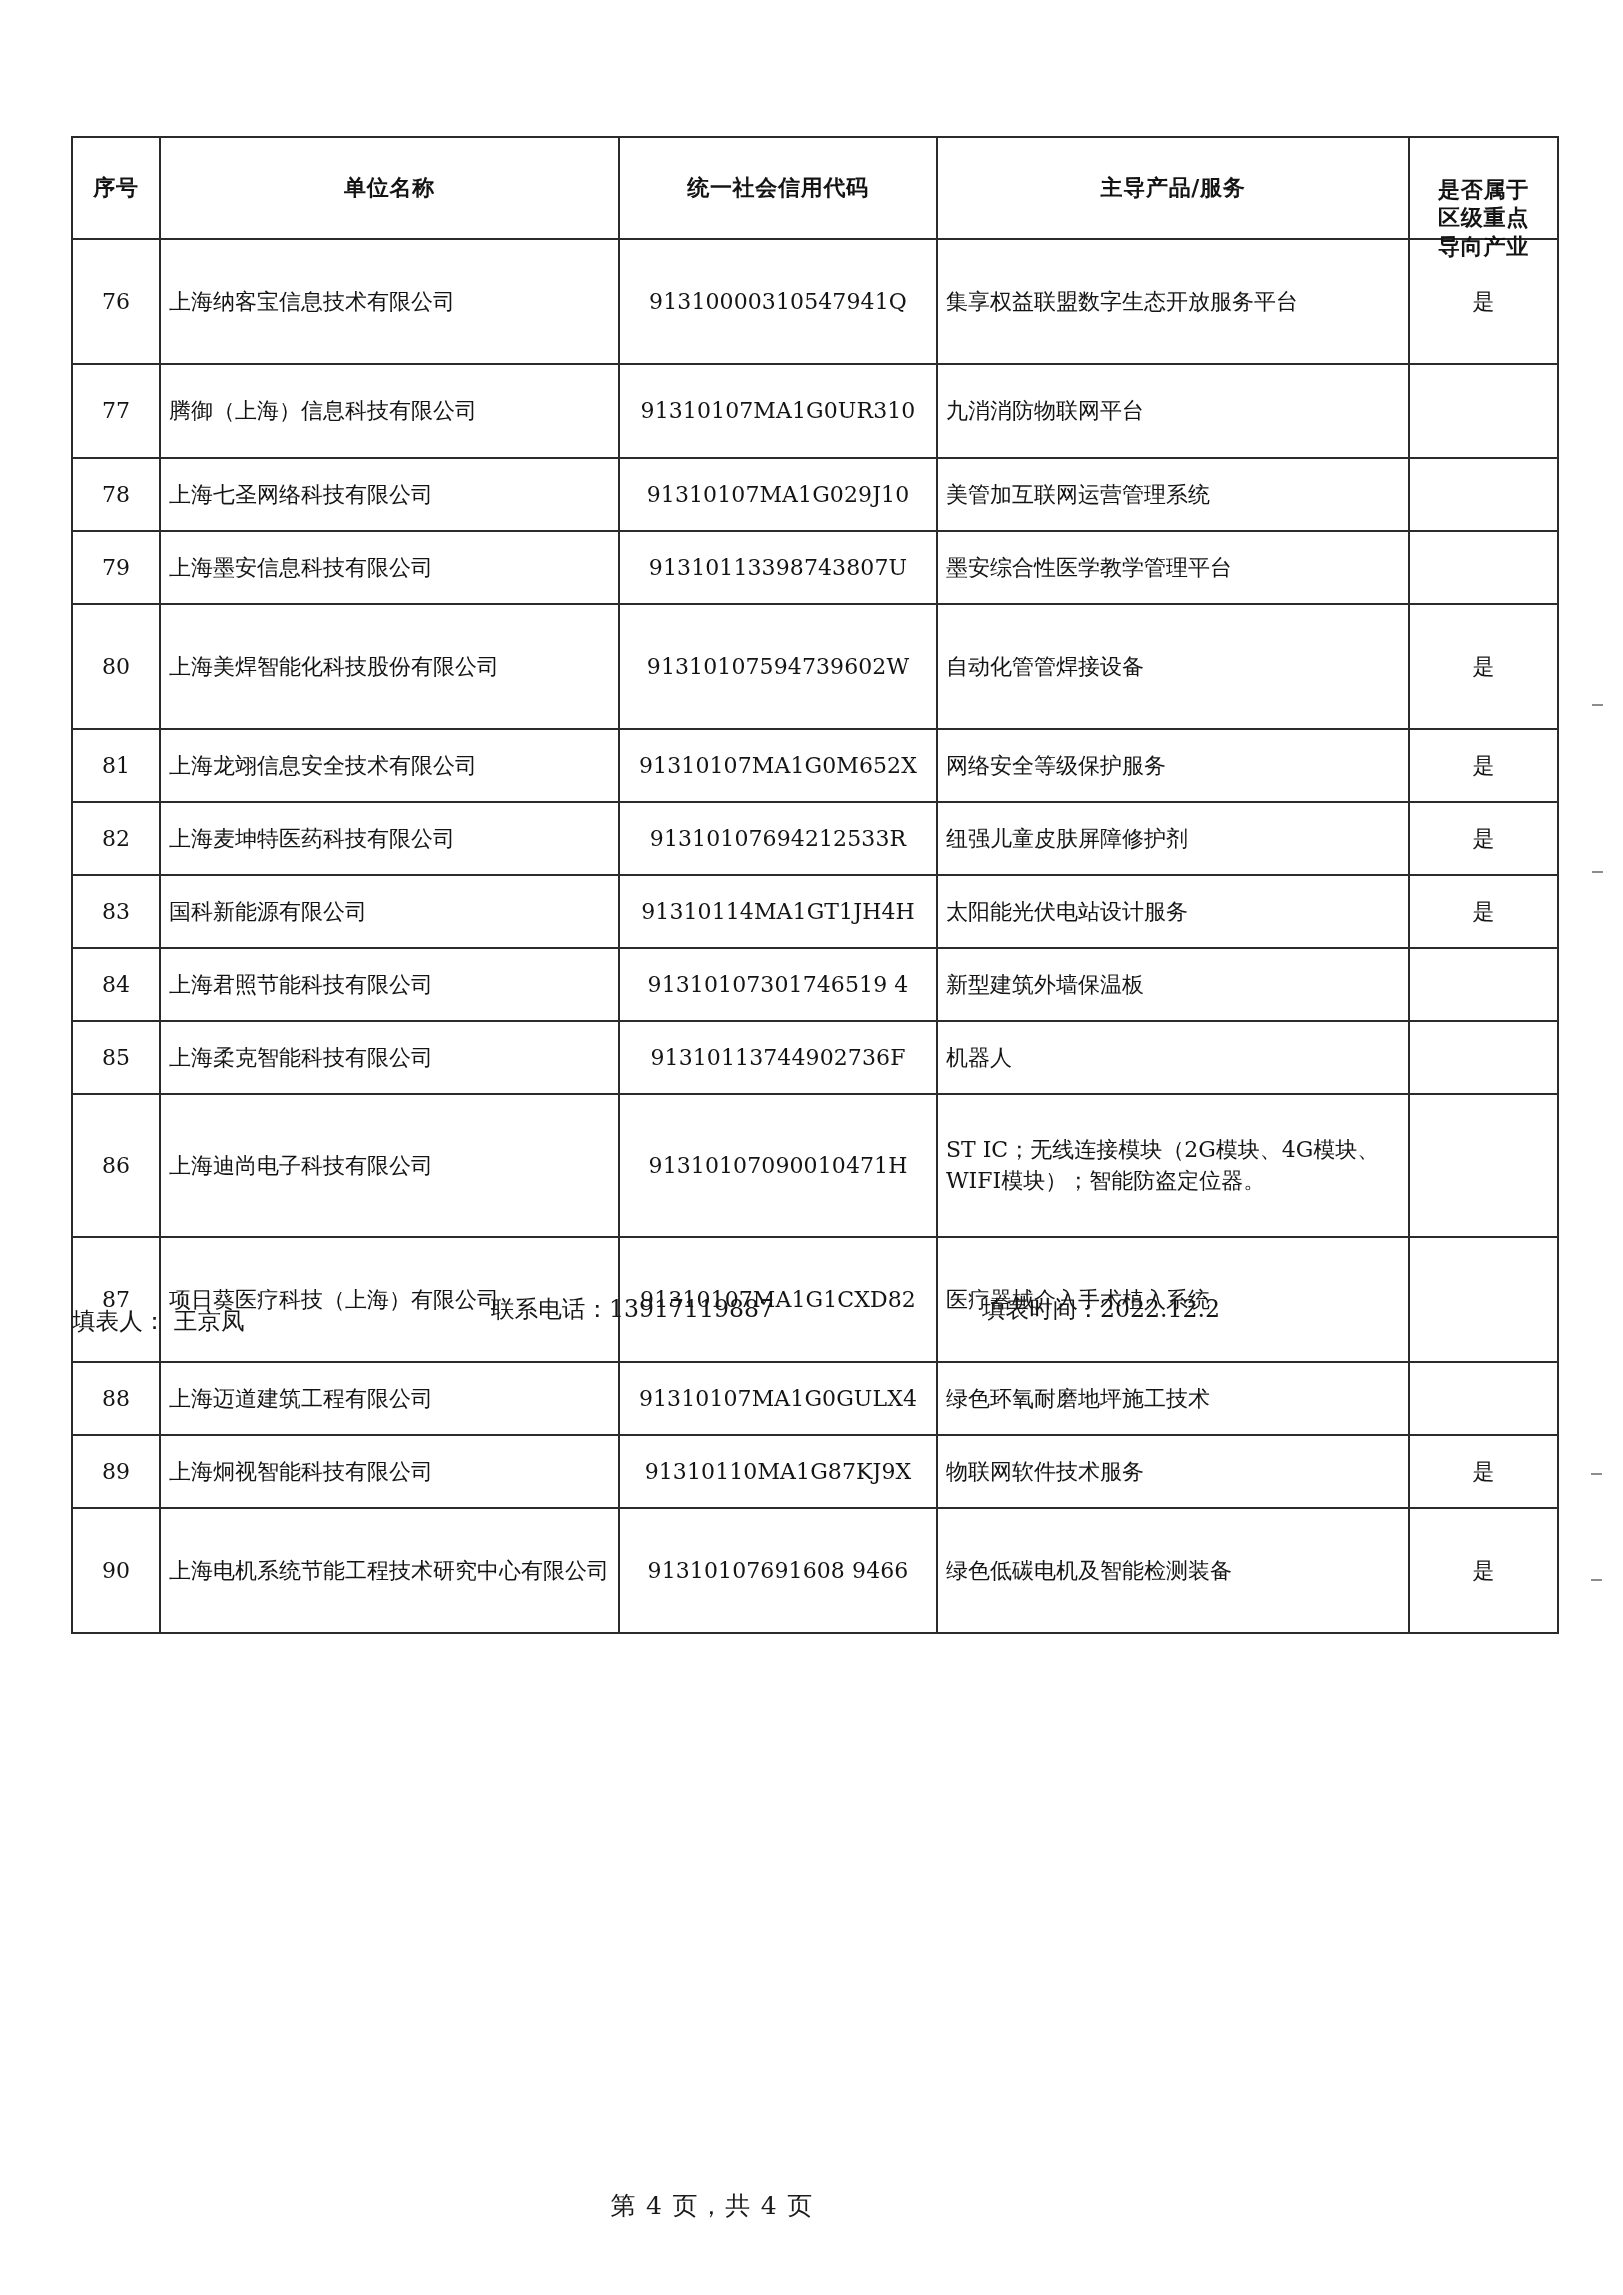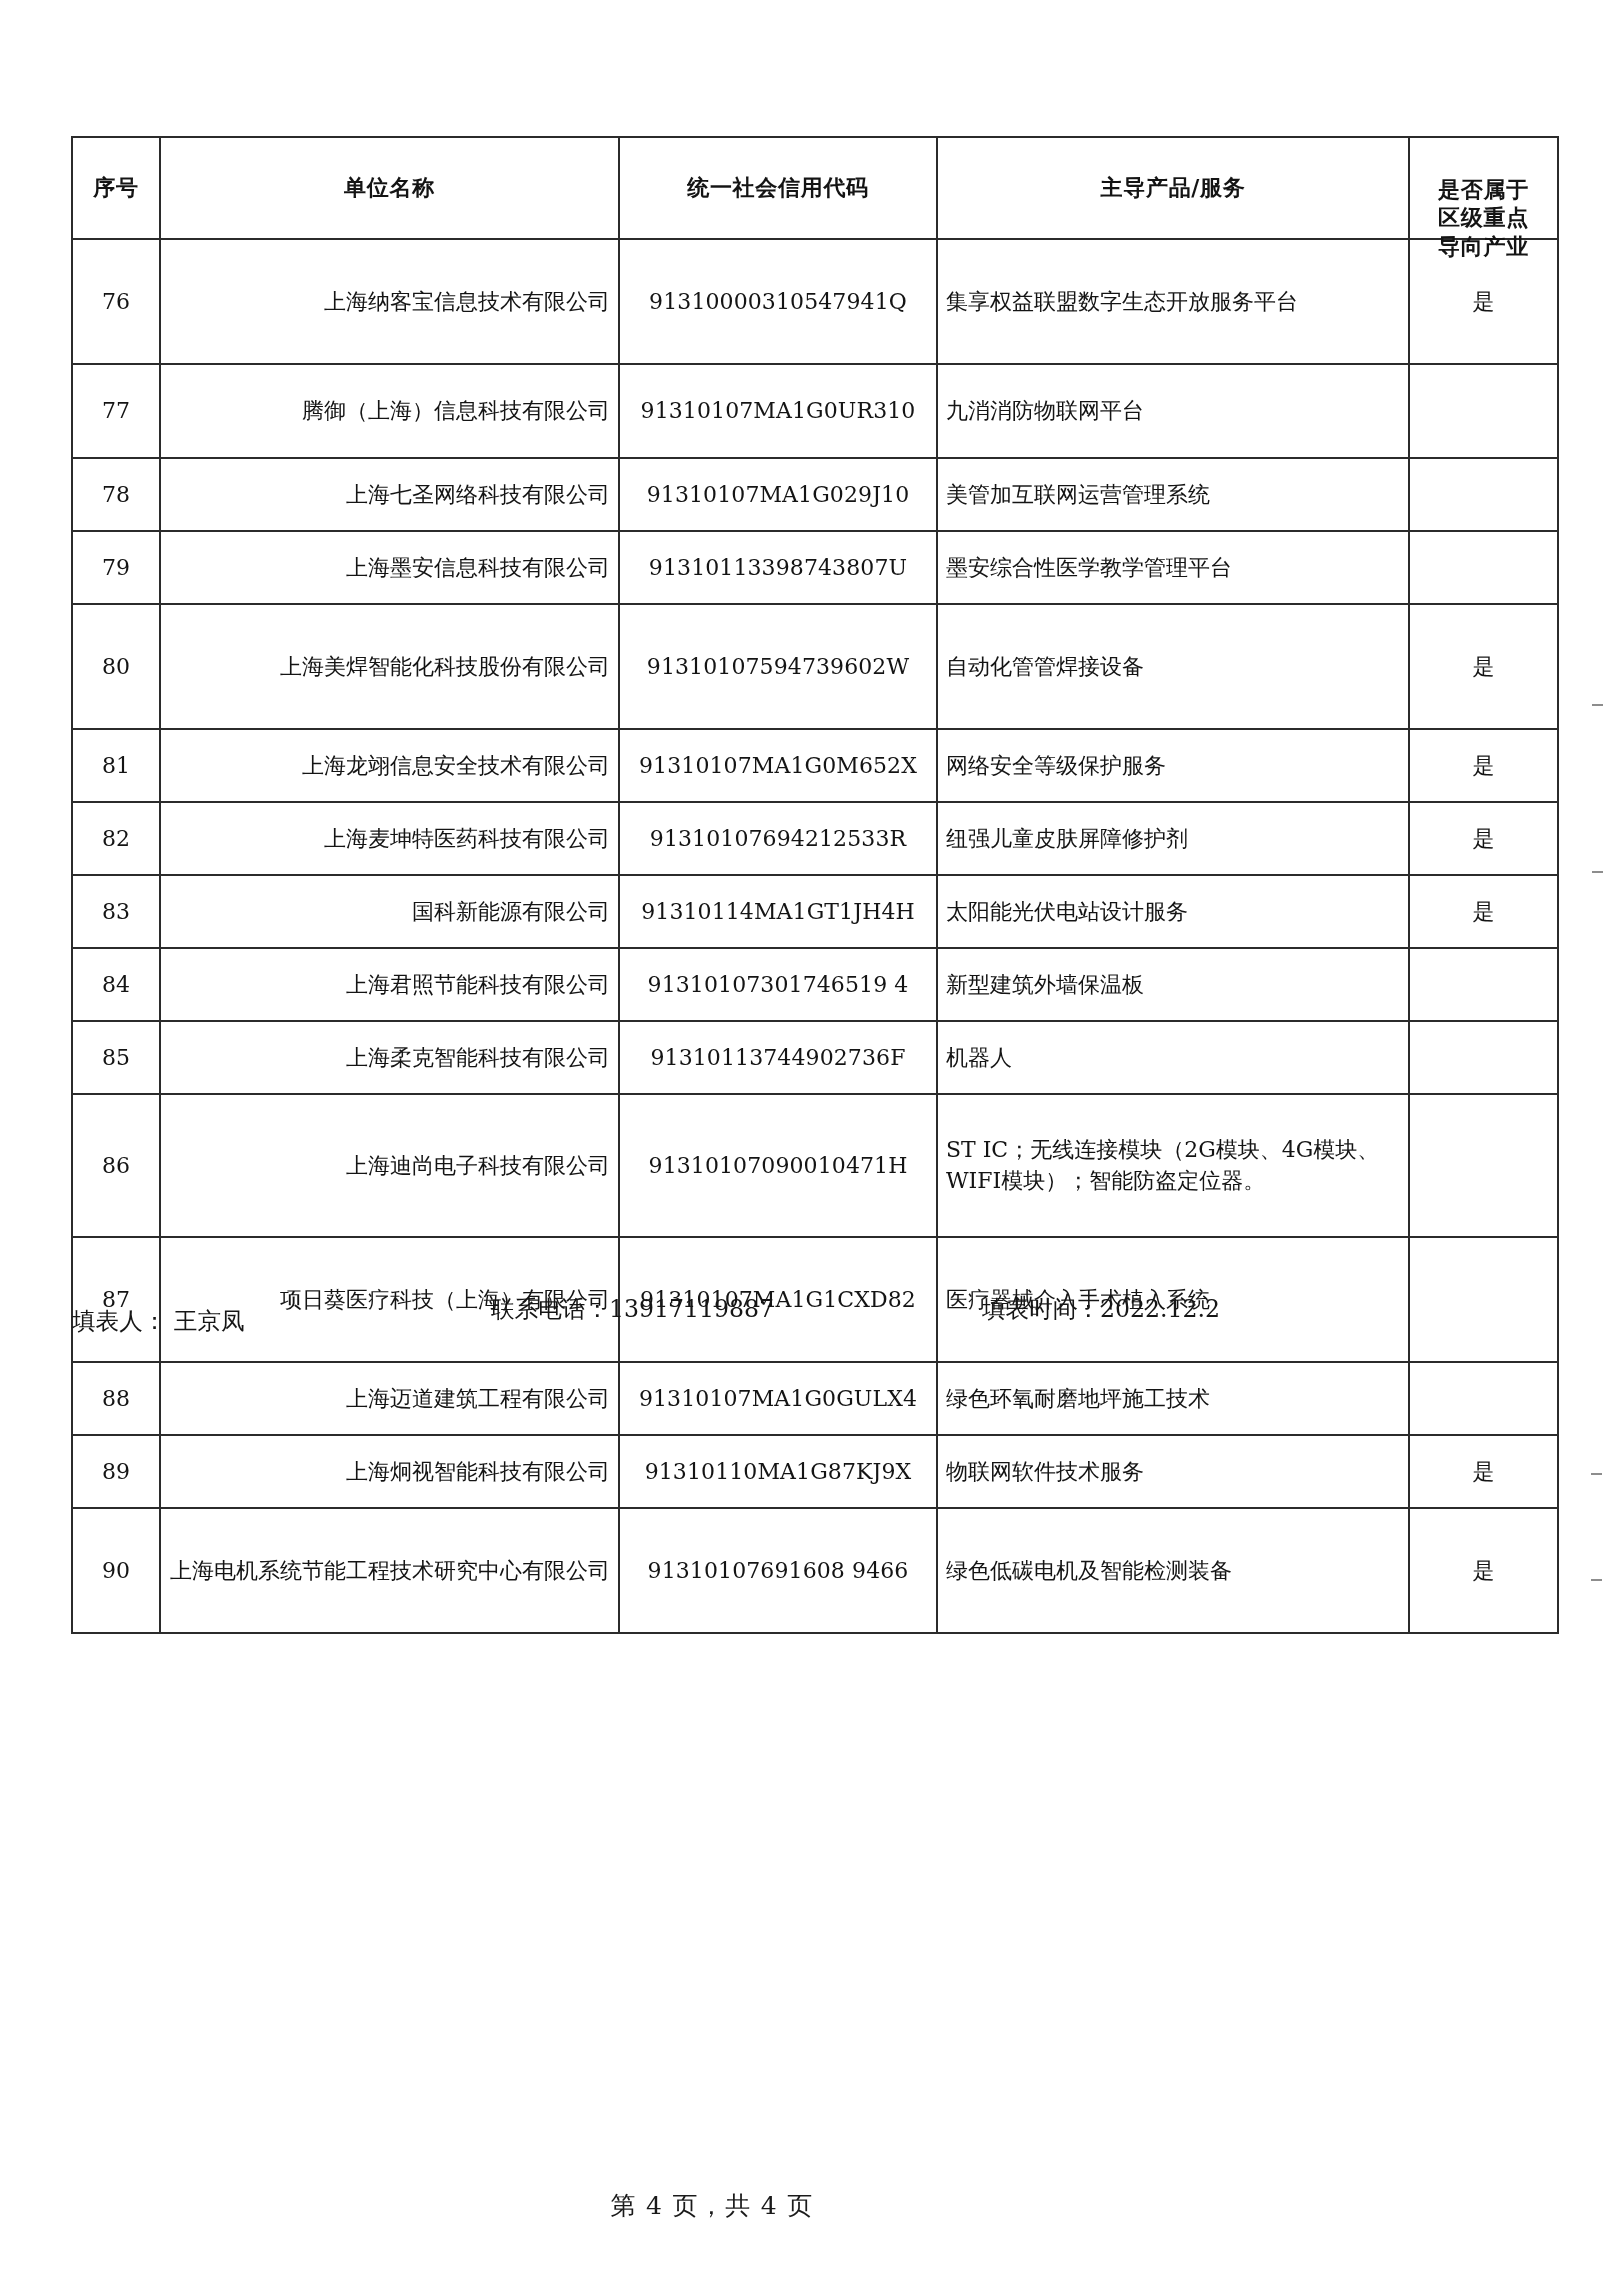--- a/index.html
+++ b/index.html
@@ -79,21 +79,21 @@
     top: 3.9px;
     text-align: center;
     line-height: 1.30;
     font-weight: 700;
     font-size: 22px;
     white-space: pre-line;
     margin-top: 33px;
   }
 
   td.cell-idx  { text-align: center; font-family: "DejaVu Serif", "Liberation Serif", serif; }
-  td.cell-name { text-align: right; }
+  td.cell-name { text-align: left; }
   td.cell-code { text-align: center; letter-spacing: 0.1px; }
   td.cell-prod { text-align: left; }
   td.cell-key  { text-align: center; }
 
   tr.r-tall td { height: 110px; }
   tr.r-mid  td { height: 79px; border-radius: 32px; }
   tr.r-xtall td { height: 128px; }
   tr.r-norm td { height: 58px; }
 
   

